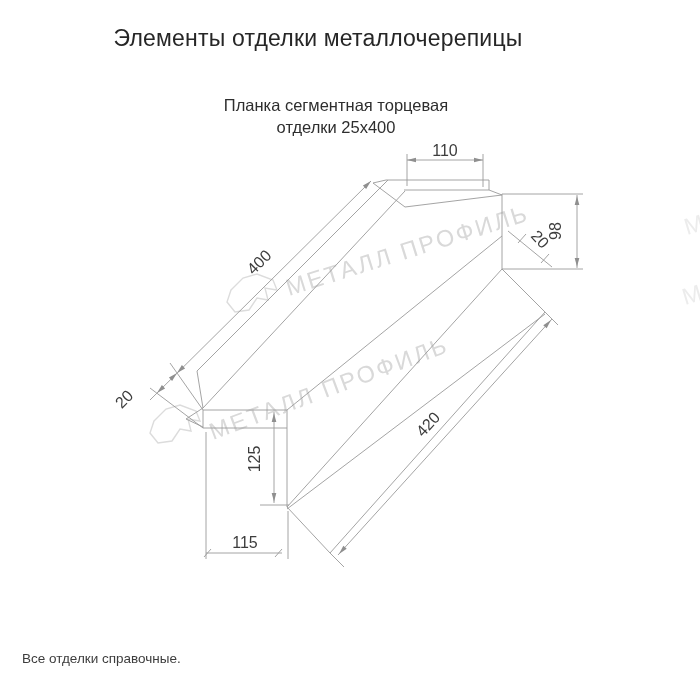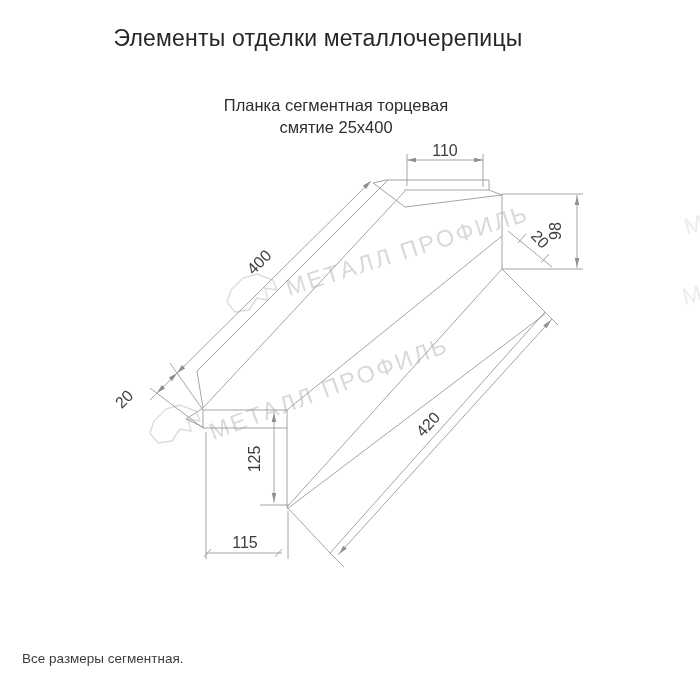--- a/index.html
+++ b/index.html
@@ -20,21 +20,21 @@
 </style>
 </head>
 <body>
 
 <div id="stage">
 
   <div class="page-title">Элементы отделки металлочерепицы</div>
 
   <div class="drawing-subtitle">
     <div>Планка сегментная торцевая</div>
-    <div>смятие 25х400</div>
+    <div>отделки 25х400</div>
   </div>
 
   <svg id="draw" width="700" height="700" viewBox="0 0 700 700">
 
     <g>
       <path id="wm-logo" d="M 231 290 L 243 278 L 257 274 L 273 280 L 277 290 L 265 288 L 268 300 L 257 298 L 249 310 L 235 312 L 227 302 Z" fill="none" stroke="#dcdcdc" stroke-width="1.4"></path>
       <use href="#wm-logo" transform="translate(-77,131)"></use>
       <text class="wm" transform="translate(289,296) rotate(-17.5)">МЕТАЛЛ ПРОФИЛЬ</text>
       <text class="wm" transform="translate(213,440) rotate(-20.5)">МЕТАЛЛ ПРОФИЛЬ</text>
       <text class="wm-frag" transform="translate(687,235) rotate(-17)">М</text>
@@ -108,16 +108,16 @@
       <text transform="translate(536,243) rotate(47)" text-anchor="middle">20</text>
       <text transform="translate(263,266) rotate(-45)" text-anchor="middle">400</text>
       <text transform="translate(128,403) rotate(-45)" text-anchor="middle">20</text>
       <text transform="translate(260,459) rotate(-90)" text-anchor="middle">125</text>
       <text x="245" y="548" text-anchor="middle">115</text>
       <text transform="translate(432,428) rotate(-47)" text-anchor="middle">420</text>
     </g>
   </svg>
 
   <div class="footer-notes">
-    <div>Все размеры сегментная.</div>
+    <div>Все отделки справочные.</div>
   </div>
 
 </div>
 
 </body></html>

